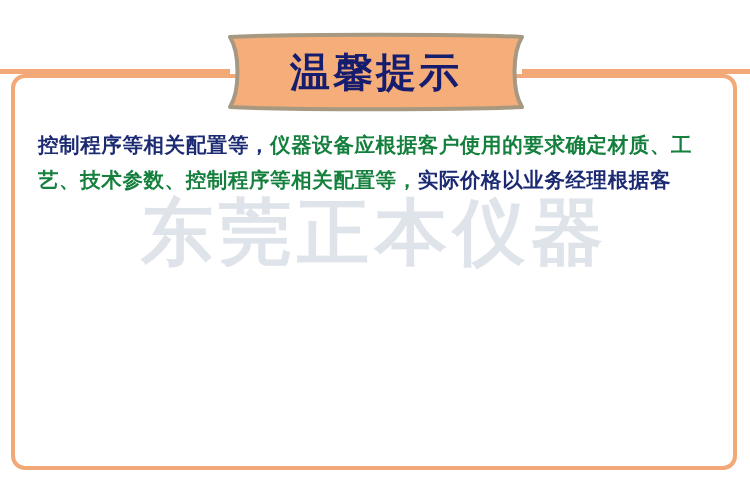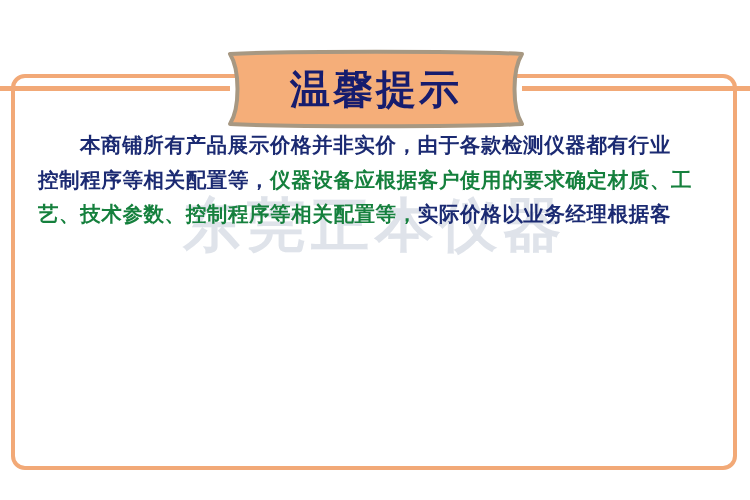--- a/index.html
+++ b/index.html
@@ -33,35 +33,35 @@
     background: transparent;
   }
 
   
   #watermark {
     position: absolute;
     left: 0;
     top: 196px;
     width: 750px;
     text-align: center;
-    font-size: 58px;
+    font-size: 72px;
     line-height: 1;
     letter-spacing: 6px;
     color: #DFE3EA;
     font-weight: 700;
     white-space: nowrap;
     user-select: none;
     pointer-events: none;
   }
 
   
   #title-banner {
     position: absolute;
     left: 222px;
-    top: 50px;
+    top: 33px;
     width: 308px;
     height: 78px;
     text-align: right;
   }
   #title-banner svg {
     position: absolute;
     left: 0;
     top: 0;
     width: 308px;
     height: 78px;
@@ -123,18 +123,17 @@
       <path d="M8 4
                C 60 1, 248 1, 300 4
                C 290 20, 290 58, 300 74
                C 248 77, 60 77, 8 74
                C 18 58, 18 20, 8 4 Z" fill="#F5AE79" stroke="#A79882" stroke-width="4" stroke-linejoin="round"></path>
     </svg>
     <div id="banner-title-text">温馨提示</div>
   </div>
 
   <div id="notice-body">
-      <div class="notice-line indent"><span class="seg-navy">本商铺所有产品展示价格并非实价，由于各款检测仪器都有行业</span></div>
       <div class="notice-line"><span class="seg-navy">控制程序等相关配置等，</span><span class="seg-red">仪器设备应根据客户使用的要求确定材质、工</span></div>
       <div class="notice-line"><span class="seg-red">艺、技术参数、控制程序等相关配置等，</span><span class="seg-navy">实际价格以业务经理根据客</span></div>
     </div>
 
 </div>
 
 </body></html>

